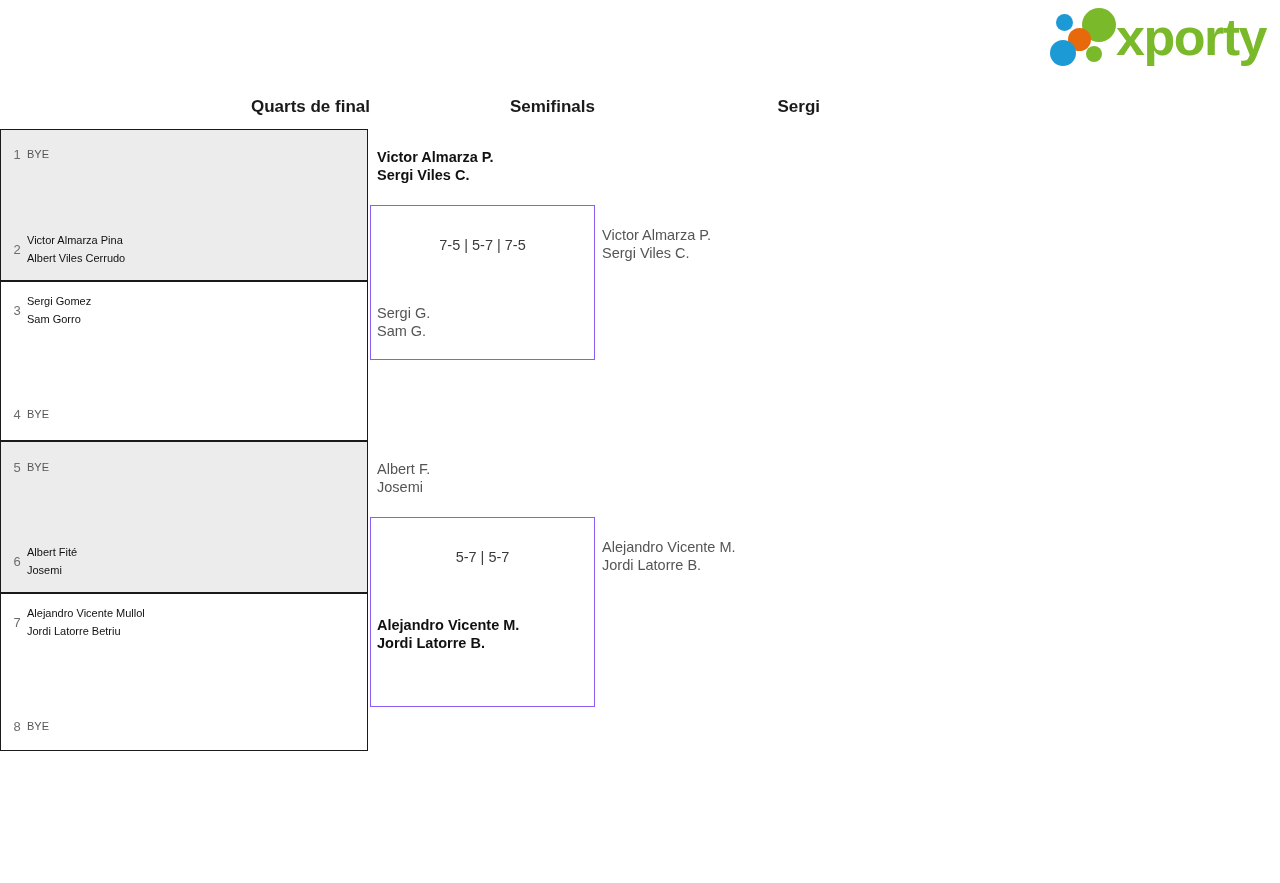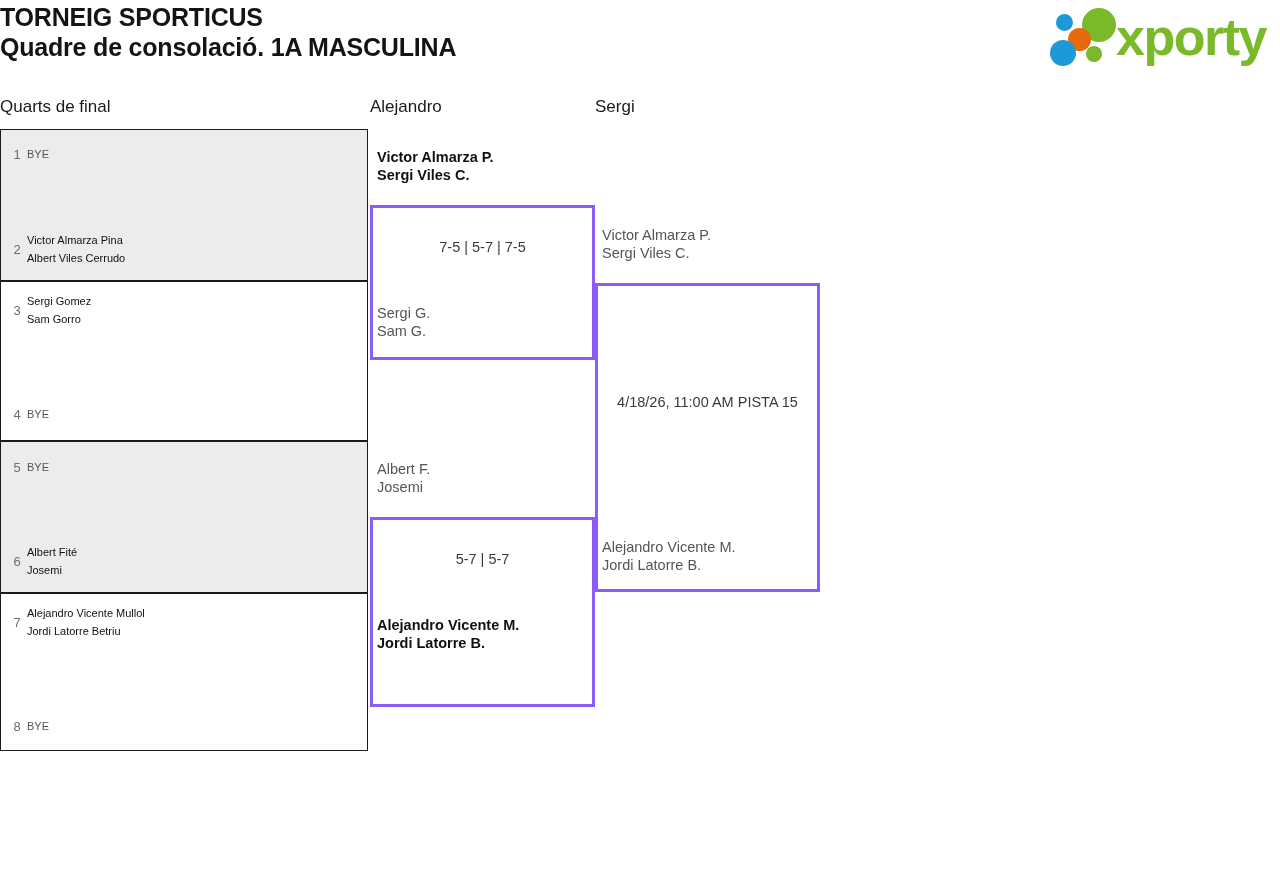--- a/index.html
+++ b/index.html
@@ -66,24 +66,24 @@
 
   
   #bracket {
     position: absolute;
     left: 0; top: 0;
     width: 1280px; height: 883px;
   }
   .col-header {
     position: absolute;
     font-size: 17px;
-    font-weight: 400;
+    font-weight: 700;
     color: #1a1a1a;
     white-space: nowrap;
-    text-align: left;
+    text-align: right;
   }
   #hdr-qf   { left: 0px;   top: 97px; width: 370px; }
   #hdr-sf   { left: 370px; top: 97px; width: 225px; }
   #hdr-f    { left: 595px; top: 97px; width: 225px; }
 
   
   .r1-block {
     position: absolute;
     left: 0px;
     width: 368px;
@@ -114,21 +114,21 @@
     font-size: 11px;
     line-height: 18px;
     white-space: nowrap;
   }
   .team.winner { font-weight: 400; color: #111111; }
   .team.bye    { font-weight: 400; color: #555555; }
 
   
   .match-box {
     position: absolute;
-    border: 3px solid #8b5cf6;
+    border: 1px solid #8b5cf6;
     box-sizing: border-box;
     background: #ffffff;
   }
   .score {
     position: absolute;
     width: 100%;
     text-align: center;
     font-size: 14.5px;
     color: #3a3a3a;
     white-space: nowrap;
@@ -149,41 +149,37 @@
   }
   .entrant.winner { font-weight: 700; color: #111111; }
   .entrant.loser  { font-weight: 400; color: #555555; }
   .entrant.pending{ font-weight: 400; color: #555555; }
   .entrant .ln { display: block; }
 </style>
 </head>
 <body>
 
 <div id="header">
-  <div id="title-block">
-    <div class="title-line" id="title-main">TORNEIG SPORTICUS</div>
-    <div class="title-line">Quadre de consolació. 1A MASCULINA</div>
-  </div>
 
   <div id="logo">
     <div id="logo-dots">
       <span class="dot" id="dot-blue-small"></span>
       <span class="dot" id="dot-green-big"></span>
       <span class="dot" id="dot-orange"></span>
       <span class="dot" id="dot-blue-big"></span>
       <span class="dot" id="dot-green-small"></span>
     </div>
     <div id="logo-wordmark">xporty</div>
   </div>
 </div>
 
 <div id="bracket">
 
   <div class="col-header" id="hdr-qf">Quarts de final</div>
-  <div class="col-header" id="hdr-sf">Alejandro</div>
+  <div class="col-header" id="hdr-sf">Semifinals</div>
   <div class="col-header" id="hdr-f">Sergi</div>
 
   <div class="r1-block shaded" style="top:129px; height:152px;">
     <div class="slot" style="top:4px;">
       <span class="seed">1</span>
       <span class="team bye">BYE</span>
     </div>
     <div class="slot" style="top:99px;">
       <span class="seed">2</span>
       <span>
@@ -256,21 +252,18 @@
   </div>
   <div class="entrant winner" style="left:377px; top:616px;">
     <span class="ln">Alejandro Vicente M.</span>
     <span class="ln">Jordi Latorre B.</span>
   </div>
 
   <div class="entrant pending" style="left:602px; top:226px;">
     <span class="ln">Victor Almarza P.</span>
     <span class="ln">Sergi Viles C.</span>
   </div>
-  <div class="match-box" style="left:595px; top:283px; width:225px; height:309px;">
-    <div class="sched" style="top:108px;">4/18/26, 11:00 AM PISTA 15</div>
-  </div>
   <div class="entrant pending" style="left:602px; top:538px;">
     <span class="ln">Alejandro Vicente M.</span>
     <span class="ln">Jordi Latorre B.</span>
   </div>
 
 </div>
 
 </body></html>

